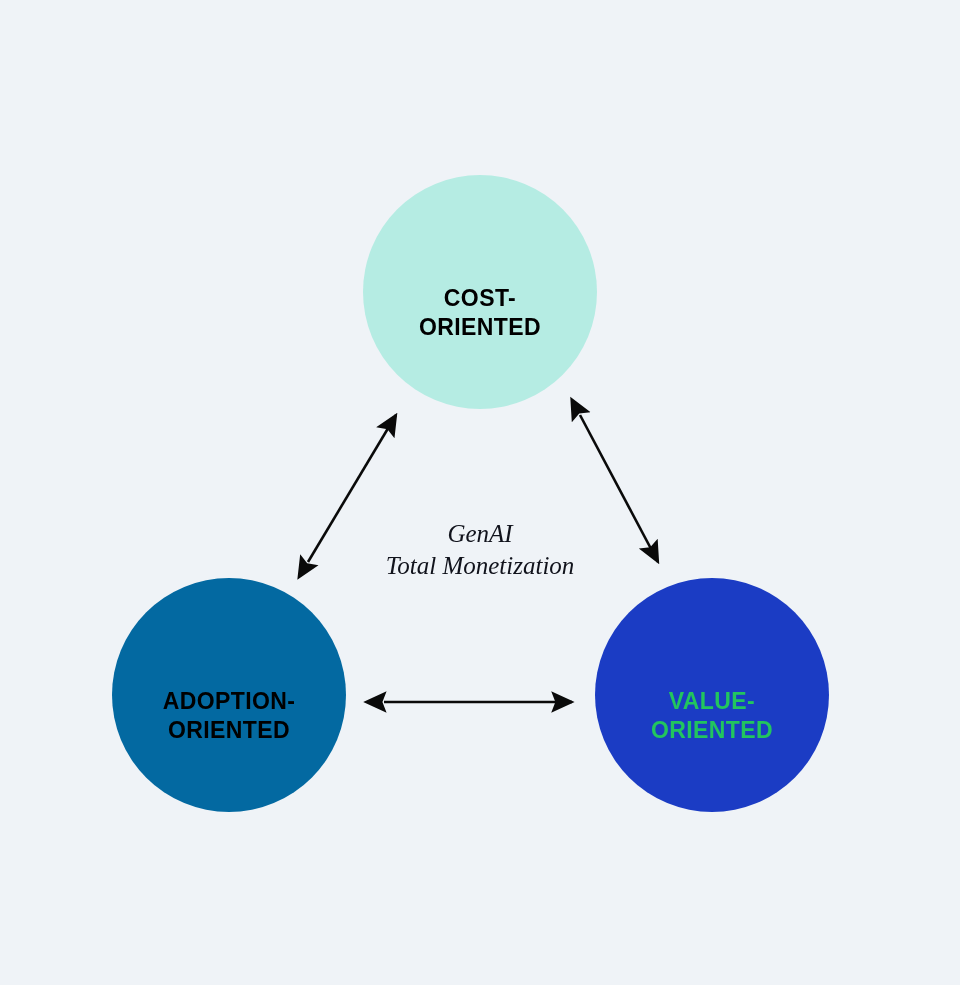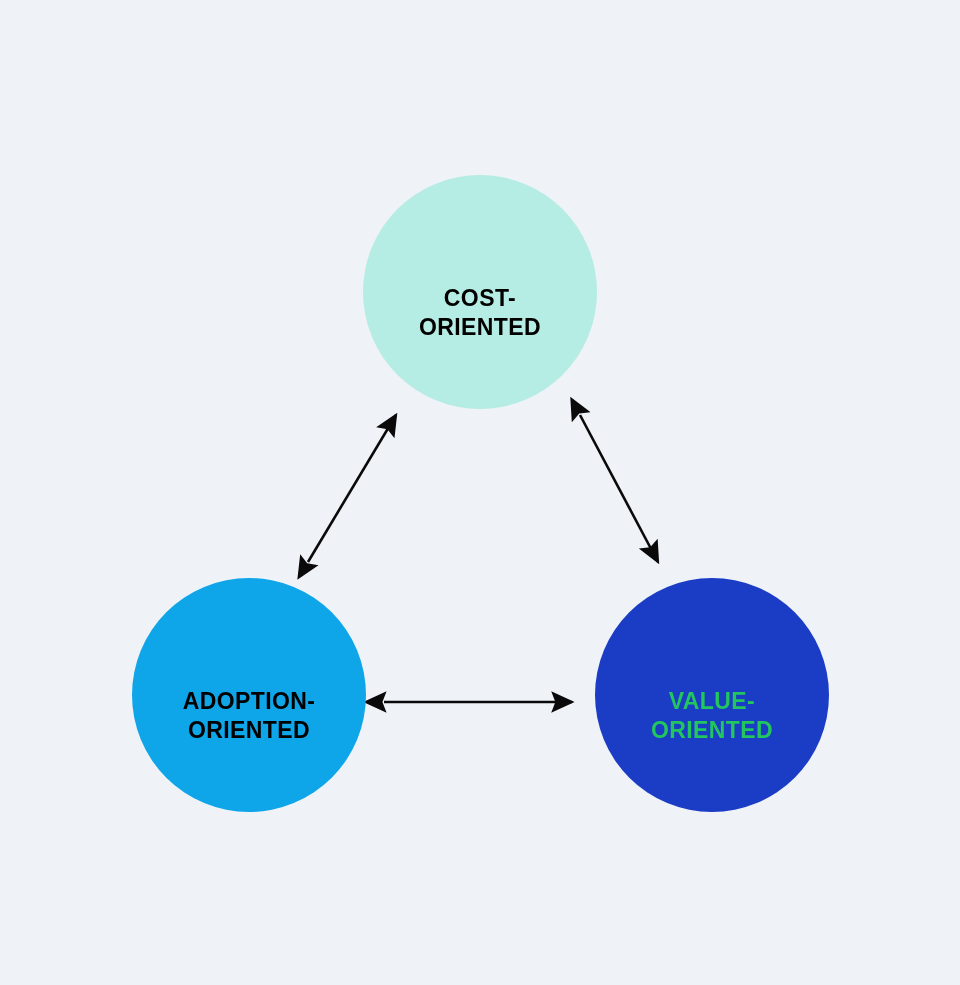--- a/index.html
+++ b/index.html
@@ -43,25 +43,25 @@
   #node-cost {
     left: 363px;
     top: 175px;
     width: 234px;
     height: 234px;
     background: #b5ece3;
   }
   #node-cost .node-label { color: #000000; }
   
   #node-adoption {
-    left: 132px;
+    left: 112px;
     top: 578px;
     width: 234px;
     height: 234px;
-    background: #0ea5e9;
+    background: #0369a1;
   }
   #node-adoption .node-label { color: #000000; }
   
   #node-value {
     left: 595px;
     top: 578px;
     width: 234px;
     height: 234px;
     background: #1b3cc4;
   }
@@ -119,14 +119,16 @@
   <div class="node-circle" id="node-adoption">
     <span class="node-label">ADOPTION-
 ORIENTED</span>
   </div>
 
   <div class="node-circle" id="node-value">
     <span class="node-label">VALUE-
 ORIENTED</span>
   </div>
 
+  <div id="center-caption">GenAI
+Total Monetization</div>
 
 </div>
 
 </body></html>

